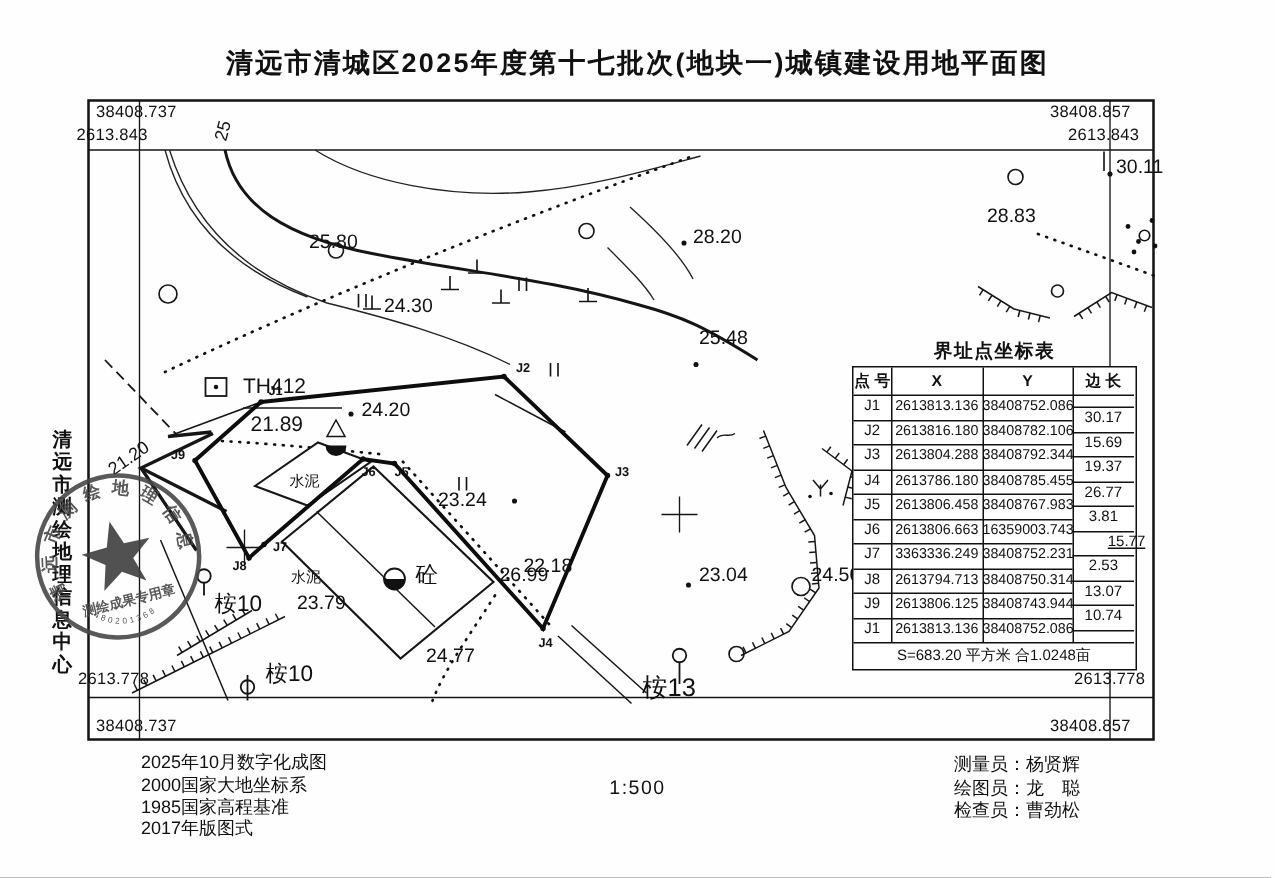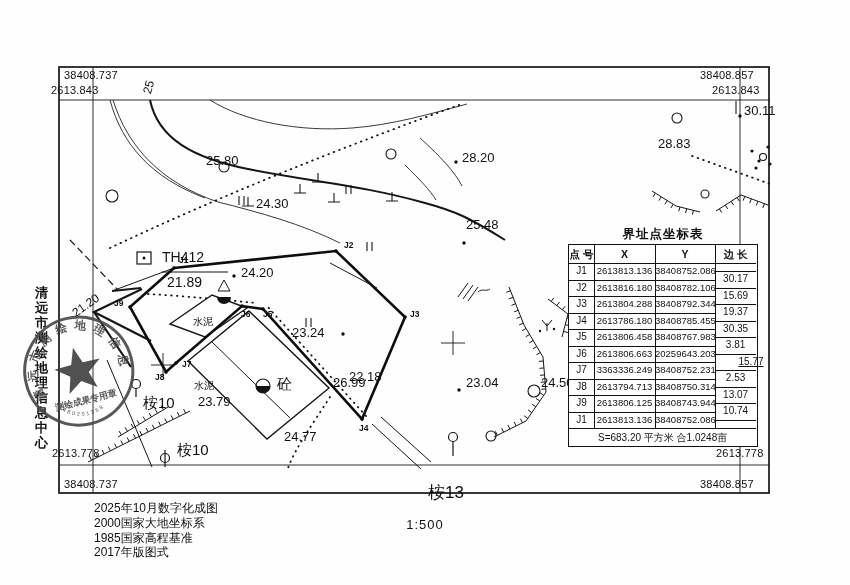--- a/index.html
+++ b/index.html
@@ -23,20 +23,21 @@
             font-size:12.5px;font-weight:600;letter-spacing:1px;}
   .ct-line{position:absolute;background:#111;}
   .ct-cell{position:absolute;text-align:center;white-space:nowrap;overflow:visible;}
   svg text{font-family:"Liberation Sans","DejaVu Sans",sans-serif;}
 </style>
 </head>
 <body>
 
 <div class="page">
 
+  <div class="title">清远市清城区2025年度第十七批次(地块一)城镇建设用地平面图</div>
 
   <svg class="abs" id="map-svg" style="left:0;top:0" width="850" height="585" viewBox="0 0 850 585">
     <g fill="none" stroke="#161616">
 
       <rect x="59" y="67" width="710" height="426" stroke-width="1.7"></rect>
       <g stroke-width="0.9">
         <line x1="93" y1="67" x2="93" y2="493"></line>
         <line x1="740" y1="67" x2="740" y2="493"></line>
         <line x1="59" y1="100" x2="769" y2="100"></line>
         <line x1="59" y1="465" x2="769" y2="465"></line>
@@ -282,21 +283,21 @@
       <div class="map-label" style="left: 333px; top: 376px; font-size: 13px;">26.99</div>
       <div class="map-label" style="left: 198px; top: 395px; font-size: 13px;">23.79</div>
       <div class="map-label" style="left: 284px; top: 430px; font-size: 13px;">24.77</div>
       <div class="map-label" style="left: 466px; top: 376px; font-size: 13px;">23.04</div>
       <div class="map-label" style="left: 541px; top: 376px; font-size: 13px;">24.50</div>
       <div class="map-label" style="left: 193px; top: 317px; font-size: 10px;">水泥</div>
       <div class="map-label" style="left: 194px; top: 381px; font-size: 10px;">水泥</div>
       <div class="map-label" style="left: 277px; top: 376px; font-size: 15px;">砼</div>
       <div class="map-label" style="left: 143px; top: 395px; font-size: 15px;">桉10</div>
       <div class="map-label" style="left: 177px; top: 442px; font-size: 15px;">桉10</div>
-      <div class="map-label" style="left: 428px; top: 450px; font-size: 17px; margin-top: 34px;">桉13</div>
+      <div class="map-label" style="left: 428px; top: 450px; font-size: 17px;">桉13</div>
       <div class="map-label" style="left: 179px; top: 256px; font-size: 8.5px; font-weight: bold;">J1</div>
       <div class="map-label" style="left: 344px; top: 241px; font-size: 8.5px; font-weight: bold;">J2</div>
       <div class="map-label" style="left: 410px; top: 310px; font-size: 8.5px; font-weight: bold;">J3</div>
       <div class="map-label" style="left: 359px; top: 424px; font-size: 8.5px; font-weight: bold;">J4</div>
       <div class="map-label" style="left: 263px; top: 310px; font-size: 8.5px; font-weight: bold;">J5</div>
       <div class="map-label" style="left: 241px; top: 310px; font-size: 8.5px; font-weight: bold;">J6</div>
       <div class="map-label" style="left: 182px; top: 360px; font-size: 8.5px; font-weight: bold;">J7</div>
       <div class="map-label" style="left: 155px; top: 373px; font-size: 8.5px; font-weight: bold;">J8</div>
       <div class="map-label" style="left: 114px; top: 299px; font-size: 8.5px; font-weight: bold;">J9</div>
     </div>
@@ -326,21 +327,21 @@
       <div class="ct-cell" style="left: 0px; top: 67.5px; width: 25px; height: 16.5px; line-height: 16.5px; font-size: 10px;">J4</div>
       <div class="ct-cell" style="left: 25px; top: 67.5px; width: 61px; height: 16.5px; line-height: 16.5px; font-size: 9.5px;">2613786.180</div>
       <div class="ct-cell" style="left: 86px; top: 67.5px; width: 60px; height: 16.5px; line-height: 16.5px; font-size: 9.5px;">38408785.455</div>
       <div class="ct-line" style="left: 0px; top: 84px; width: 146px; height: 1px;"></div>
       <div class="ct-cell" style="left: 0px; top: 84px; width: 25px; height: 16.5px; line-height: 16.5px; font-size: 10px;">J5</div>
       <div class="ct-cell" style="left: 25px; top: 84px; width: 61px; height: 16.5px; line-height: 16.5px; font-size: 9.5px;">2613806.458</div>
       <div class="ct-cell" style="left: 86px; top: 84px; width: 60px; height: 16.5px; line-height: 16.5px; font-size: 9.5px;">38408767.983</div>
       <div class="ct-line" style="left: 0px; top: 100.5px; width: 146px; height: 1px;"></div>
       <div class="ct-cell" style="left: 0px; top: 100.5px; width: 25px; height: 16.5px; line-height: 16.5px; font-size: 10px;">J6</div>
       <div class="ct-cell" style="left: 25px; top: 100.5px; width: 61px; height: 16.5px; line-height: 16.5px; font-size: 9.5px;">2613806.663</div>
-      <div class="ct-cell" style="left: 86px; top: 100.5px; width: 60px; height: 16.5px; line-height: 16.5px; font-size: 9.5px;">20259643.203</div>
+      <div class="ct-cell" style="left: 86px; top: 100.5px; width: 60px; height: 16.5px; line-height: 16.5px; font-size: 9.5px;">16359003.743</div>
       <div class="ct-line" style="left: 0px; top: 117px; width: 146px; height: 1px;"></div>
       <div class="ct-cell" style="left: 0px; top: 117px; width: 25px; height: 16.5px; line-height: 16.5px; font-size: 10px;">J7</div>
       <div class="ct-cell" style="left: 25px; top: 117px; width: 61px; height: 16.5px; line-height: 16.5px; font-size: 9.5px;">3363336.249</div>
       <div class="ct-cell" style="left: 86px; top: 117px; width: 60px; height: 16.5px; line-height: 16.5px; font-size: 9.5px;">38408752.231</div>
       <div class="ct-line" style="left: 0px; top: 133.5px; width: 146px; height: 1px;"></div>
       <div class="ct-cell" style="left: 0px; top: 133.5px; width: 25px; height: 16.5px; line-height: 16.5px; font-size: 10px;">J8</div>
       <div class="ct-cell" style="left: 25px; top: 133.5px; width: 61px; height: 16.5px; line-height: 16.5px; font-size: 9.5px;">2613794.713</div>
       <div class="ct-cell" style="left: 86px; top: 133.5px; width: 60px; height: 16.5px; line-height: 16.5px; font-size: 9.5px; text-align: right;">38408750.314</div>
       <div class="ct-line" style="left: 0px; top: 150px; width: 146px; height: 1px;"></div>
       <div class="ct-cell" style="left: 0px; top: 150px; width: 25px; height: 16.5px; line-height: 16.5px; font-size: 10px;">J9</div>
@@ -350,21 +351,21 @@
       <div class="ct-cell" style="left: 0px; top: 166.5px; width: 25px; height: 16.5px; line-height: 16.5px; font-size: 10px;">J1</div>
       <div class="ct-cell" style="left: 25px; top: 166.5px; width: 61px; height: 16.5px; line-height: 16.5px; font-size: 9.5px;">2613813.136</div>
       <div class="ct-cell" style="left: 86px; top: 166.5px; width: 60px; height: 16.5px; line-height: 16.5px; font-size: 9.5px;">38408752.086</div>
       <div class="ct-line" style="left: 146px; top: 26.25px; width: 41.2px; height: 1px;"></div>
       <div class="ct-cell" style="left: 146px; top: 26.25px; width: 41.2px; height: 16.5px; line-height: 16.5px; font-size: 10px;">30.17</div>
       <div class="ct-line" style="left: 146px; top: 42.75px; width: 41.2px; height: 1px;"></div>
       <div class="ct-cell" style="left: 146px; top: 42.75px; width: 41.2px; height: 16.5px; line-height: 16.5px; font-size: 10px;">15.69</div>
       <div class="ct-line" style="left: 146px; top: 59.25px; width: 41.2px; height: 1px;"></div>
       <div class="ct-cell" style="left: 146px; top: 59.25px; width: 41.2px; height: 16.5px; line-height: 16.5px; font-size: 10px;">19.37</div>
       <div class="ct-line" style="left: 146px; top: 75.75px; width: 41.2px; height: 1px;"></div>
-      <div class="ct-cell" style="left: 146px; top: 75.75px; width: 41.2px; height: 16.5px; line-height: 16.5px; font-size: 10px;">30.35</div>
+      <div class="ct-cell" style="left: 146px; top: 75.75px; width: 41.2px; height: 16.5px; line-height: 16.5px; font-size: 10px;">26.77</div>
       <div class="ct-line" style="left: 146px; top: 92.25px; width: 41.2px; height: 1px;"></div>
       <div class="ct-cell" style="left: 146px; top: 92.25px; width: 41.2px; height: 16.5px; line-height: 16.5px; font-size: 10px;">3.81</div>
       <div class="ct-line" style="left: 146px; top: 108.75px; width: 41.2px; height: 1px;"></div>
       <div class="ct-cell" style="left: 158px; top: 108.75px; width: 48px; height: 16.5px; line-height: 16.5px; font-size: 10px; text-decoration: underline;">15.77</div>
       <div class="ct-line" style="left: 146px; top: 125.25px; width: 41.2px; height: 1px;"></div>
       <div class="ct-cell" style="left: 146px; top: 125.25px; width: 41.2px; height: 16.5px; line-height: 16.5px; font-size: 10px;">2.53</div>
       <div class="ct-line" style="left: 146px; top: 141.75px; width: 41.2px; height: 1px;"></div>
       <div class="ct-cell" style="left: 146px; top: 141.75px; width: 41.2px; height: 16.5px; line-height: 16.5px; font-size: 10px;">13.07</div>
       <div class="ct-line" style="left: 146px; top: 158.25px; width: 41.2px; height: 1px;"></div>
       <div class="ct-cell" style="left: 146px; top: 158.25px; width: 41.2px; height: 16.5px; line-height: 16.5px; font-size: 10px;">10.74</div>
@@ -398,13 +399,14 @@
       <text x="69" y="101" text-anchor="middle" font-size="9" font-weight="bold" fill="#474747">测绘成果专用章</text>
       <path id="ser-arc" d="M40,99 A37,37 0 0 0 98,99" fill="none" stroke="none"></path>
       <text font-size="5.5" fill="#474747" letter-spacing="2">
         <textPath href="#ser-arc">4480201368</textPath>
       </text>
     </g>
   </svg>
 
   <div class="notes" id="notes"><div>2025年10月数字化成图</div><div>2000国家大地坐标系</div><div>1985国家高程基准</div><div>2017年版图式</div></div>
   <div class="scale">1:500</div>
+  <div class="credits" id="credits"><div>测量员：杨贤辉</div><div>绘图员：龙　聪</div><div>检查员：曹劲松</div></div>
 </div>
 
 </body></html>

